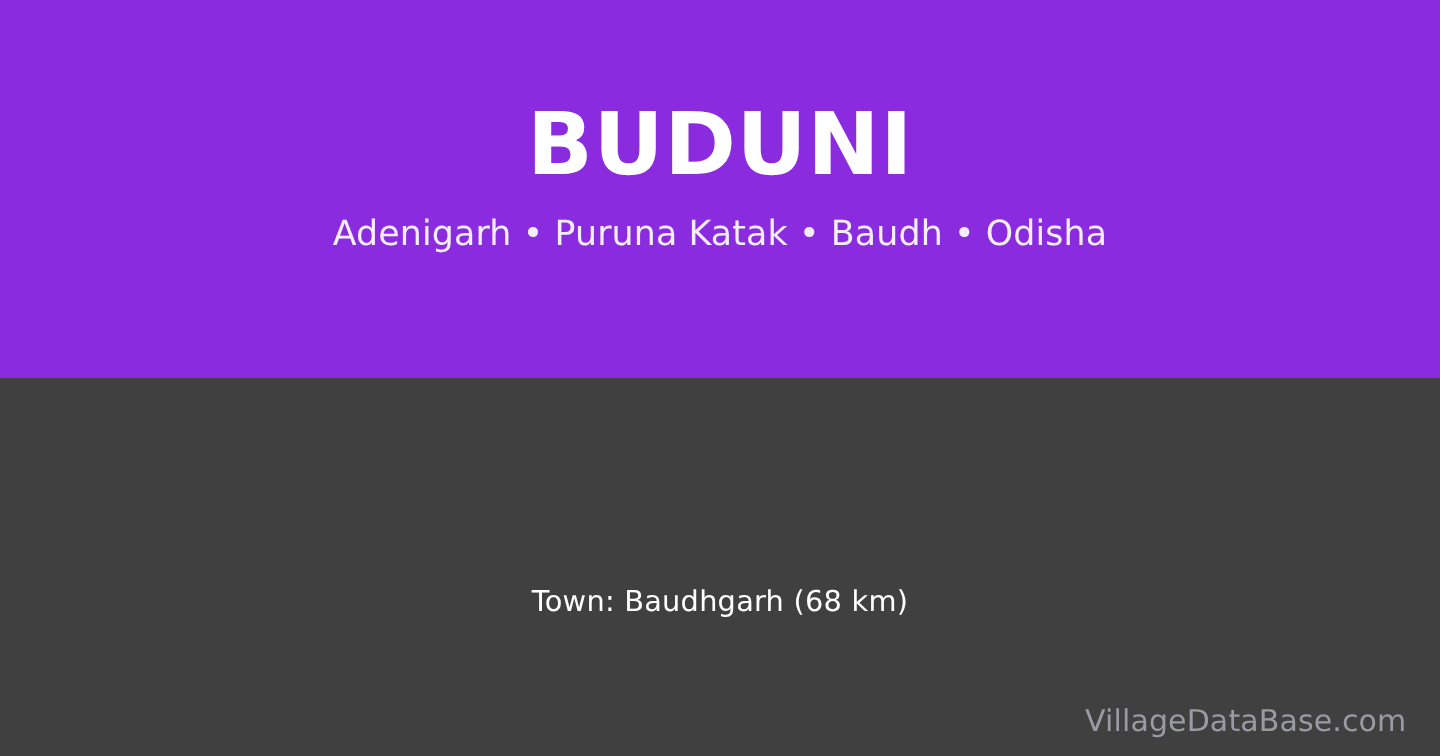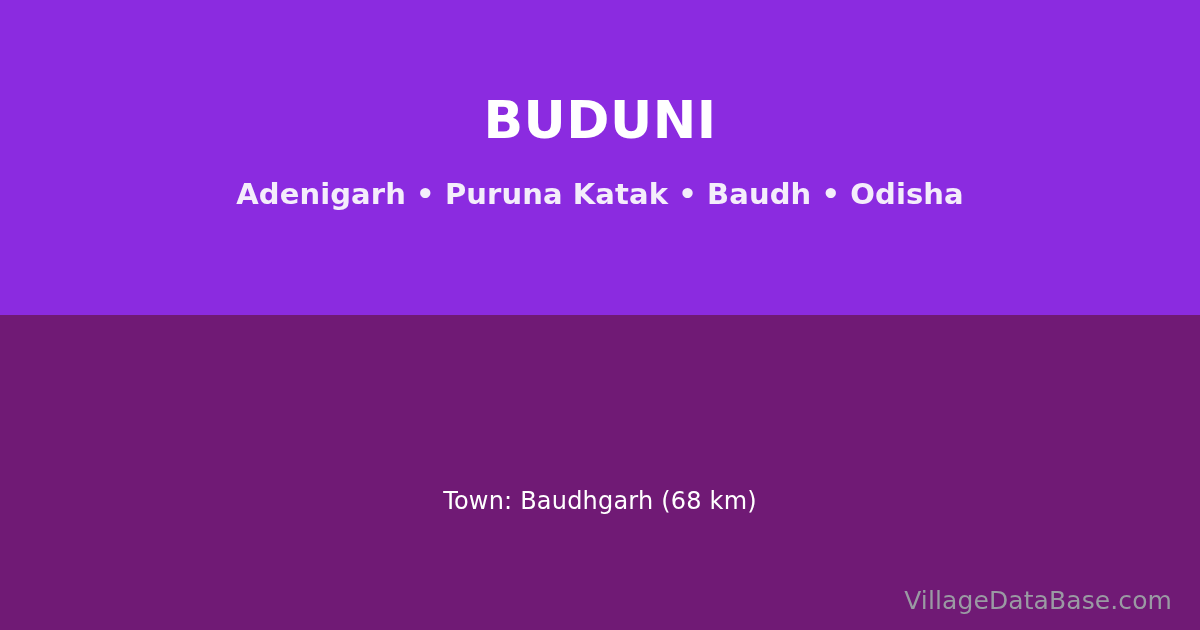--- a/index.html
+++ b/index.html
@@ -33,47 +33,47 @@
     display: flex;
     flex-direction: column;
     align-items: center;
     justify-content: flex-start;
     padding-top: 78px;
   }
 
   .village-title {
     margin: 0;
     color: #ffffff;
-    font-size: 52px;
+    font-size: 72px;
     line-height: 84px;
     font-weight: 800;
     letter-spacing: 0.5px;
     text-align: left;
     white-space: nowrap;
     font-family: "DejaVu Sans", "Liberation Sans", sans-serif;
   }
 
   .village-subtitle {
     margin: 0;
     margin-top: 14px;
     color: #f4edfb;
     font-size: 29px;
     line-height: 36px;
-    font-weight: 700;
+    font-weight: 400;
     text-align: center;
     white-space: nowrap;
     letter-spacing: 0.1px;
   }
 
   
   .body-band {
     position: relative;
     width: 1200px;
     height: 315px;
-    background: #701a75;
+    background: #404040;
     box-sizing: border-box;
   }
 
   .nearest-town {
     position: absolute;
     left: 0;
     right: 0;
     top: 170px;
     margin: 0;
     color: #ffffff;

